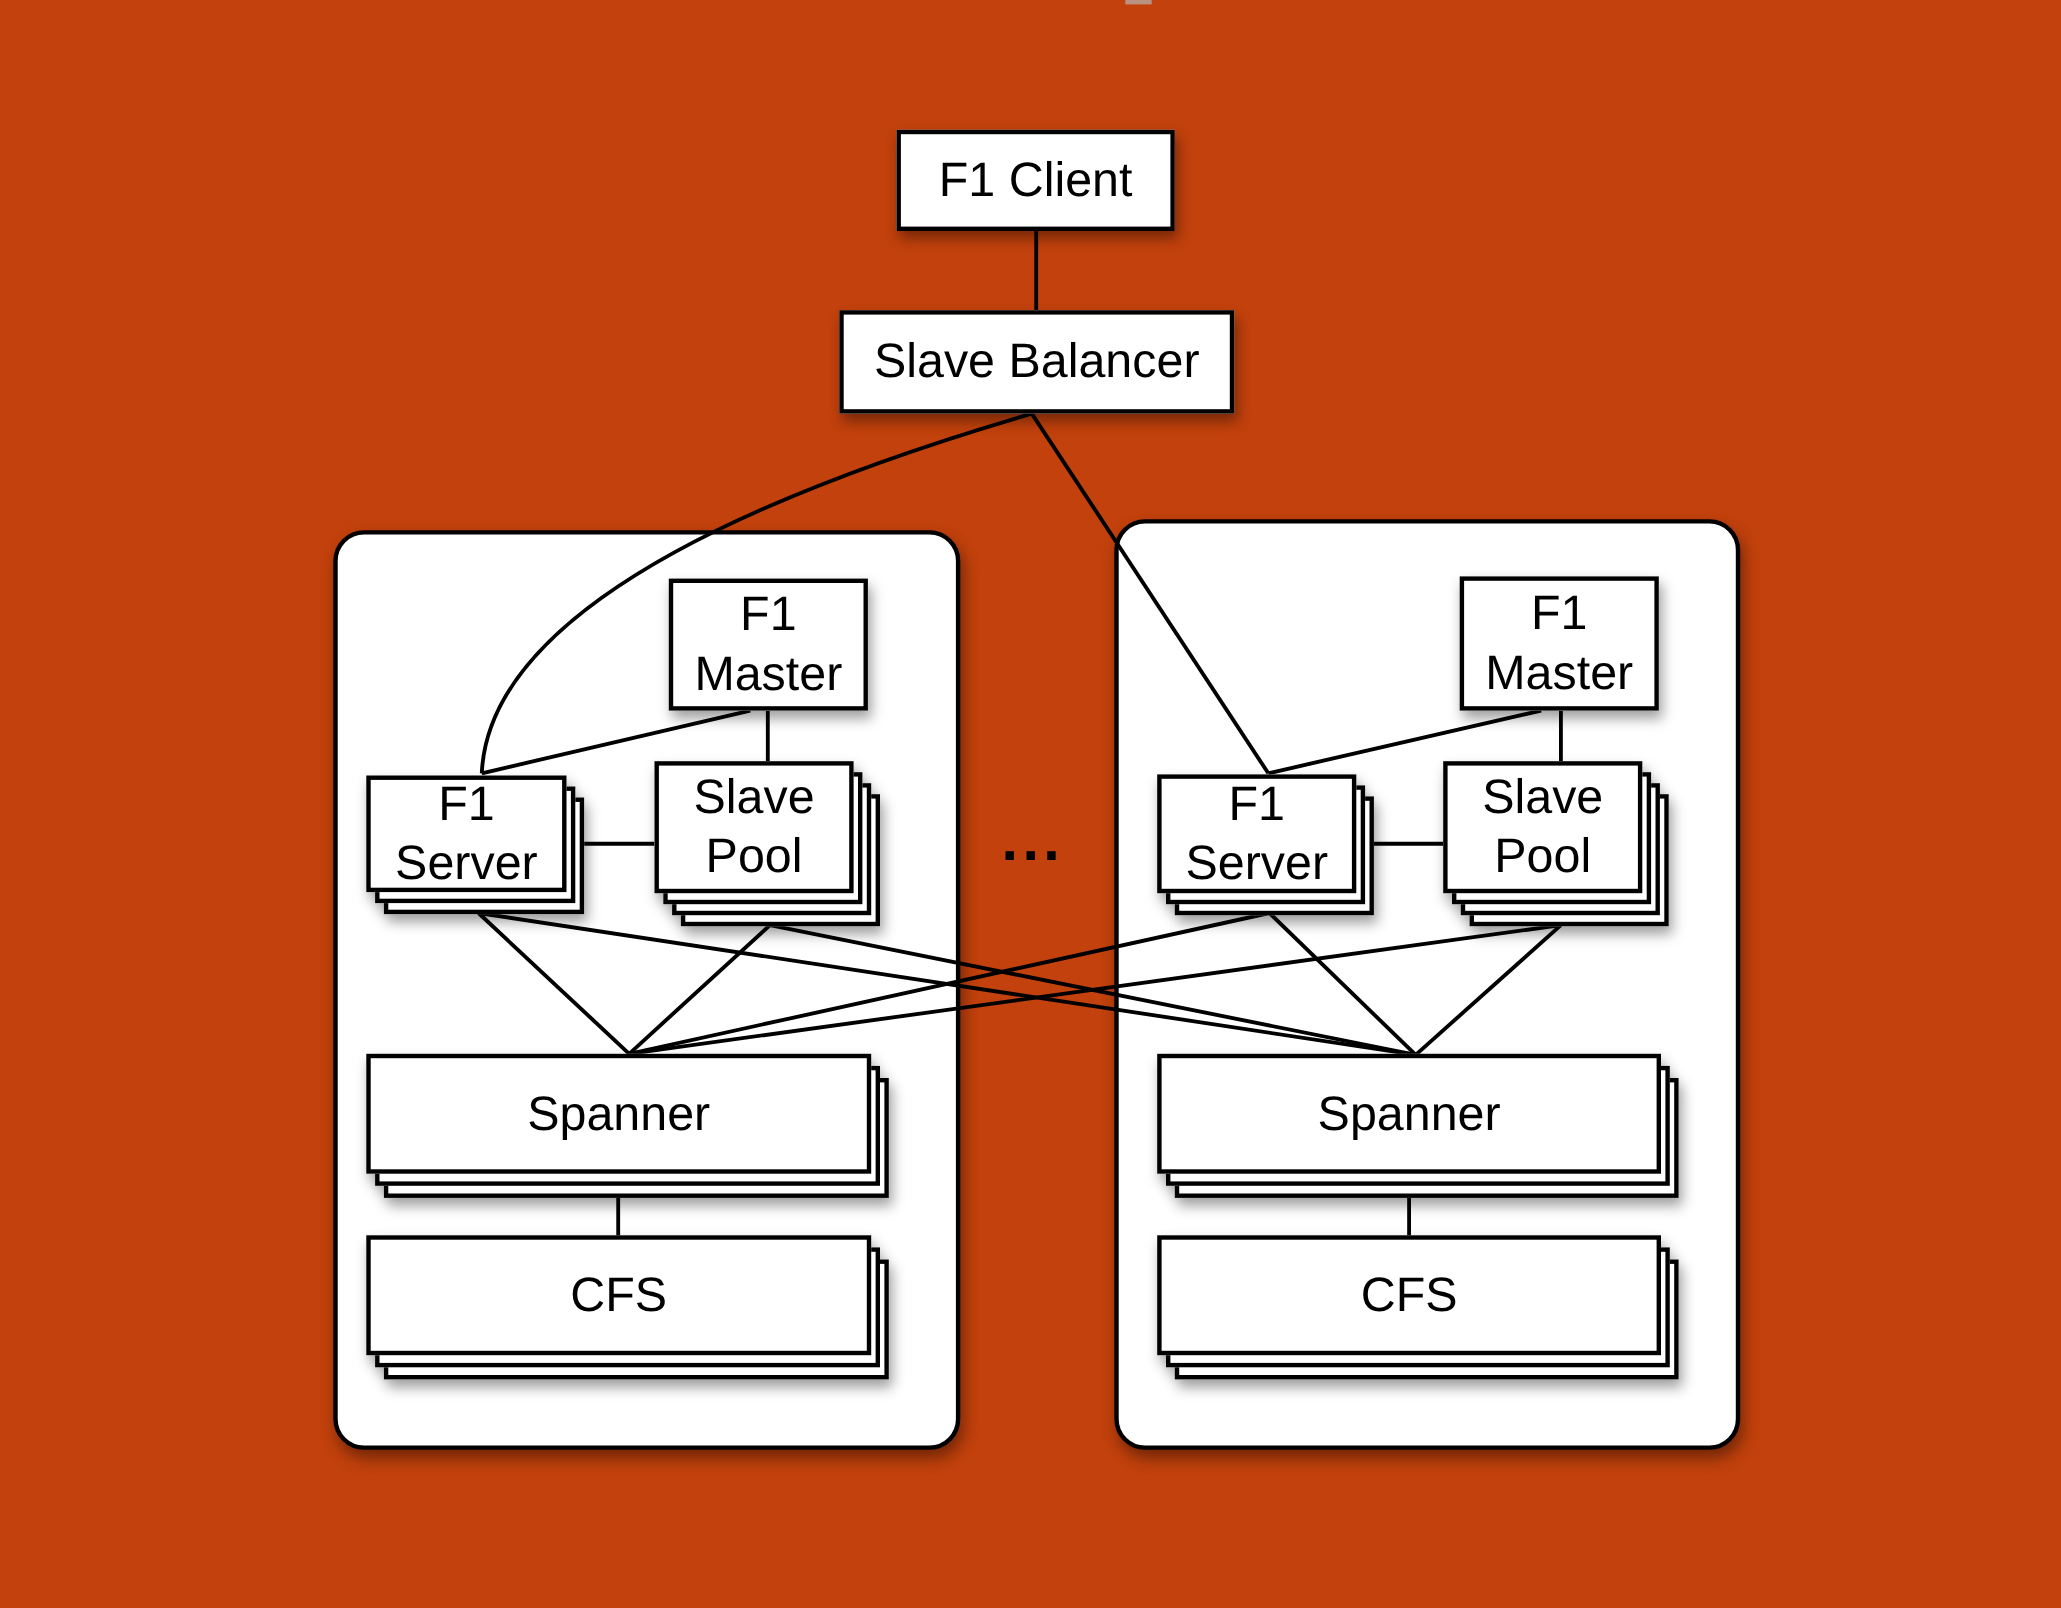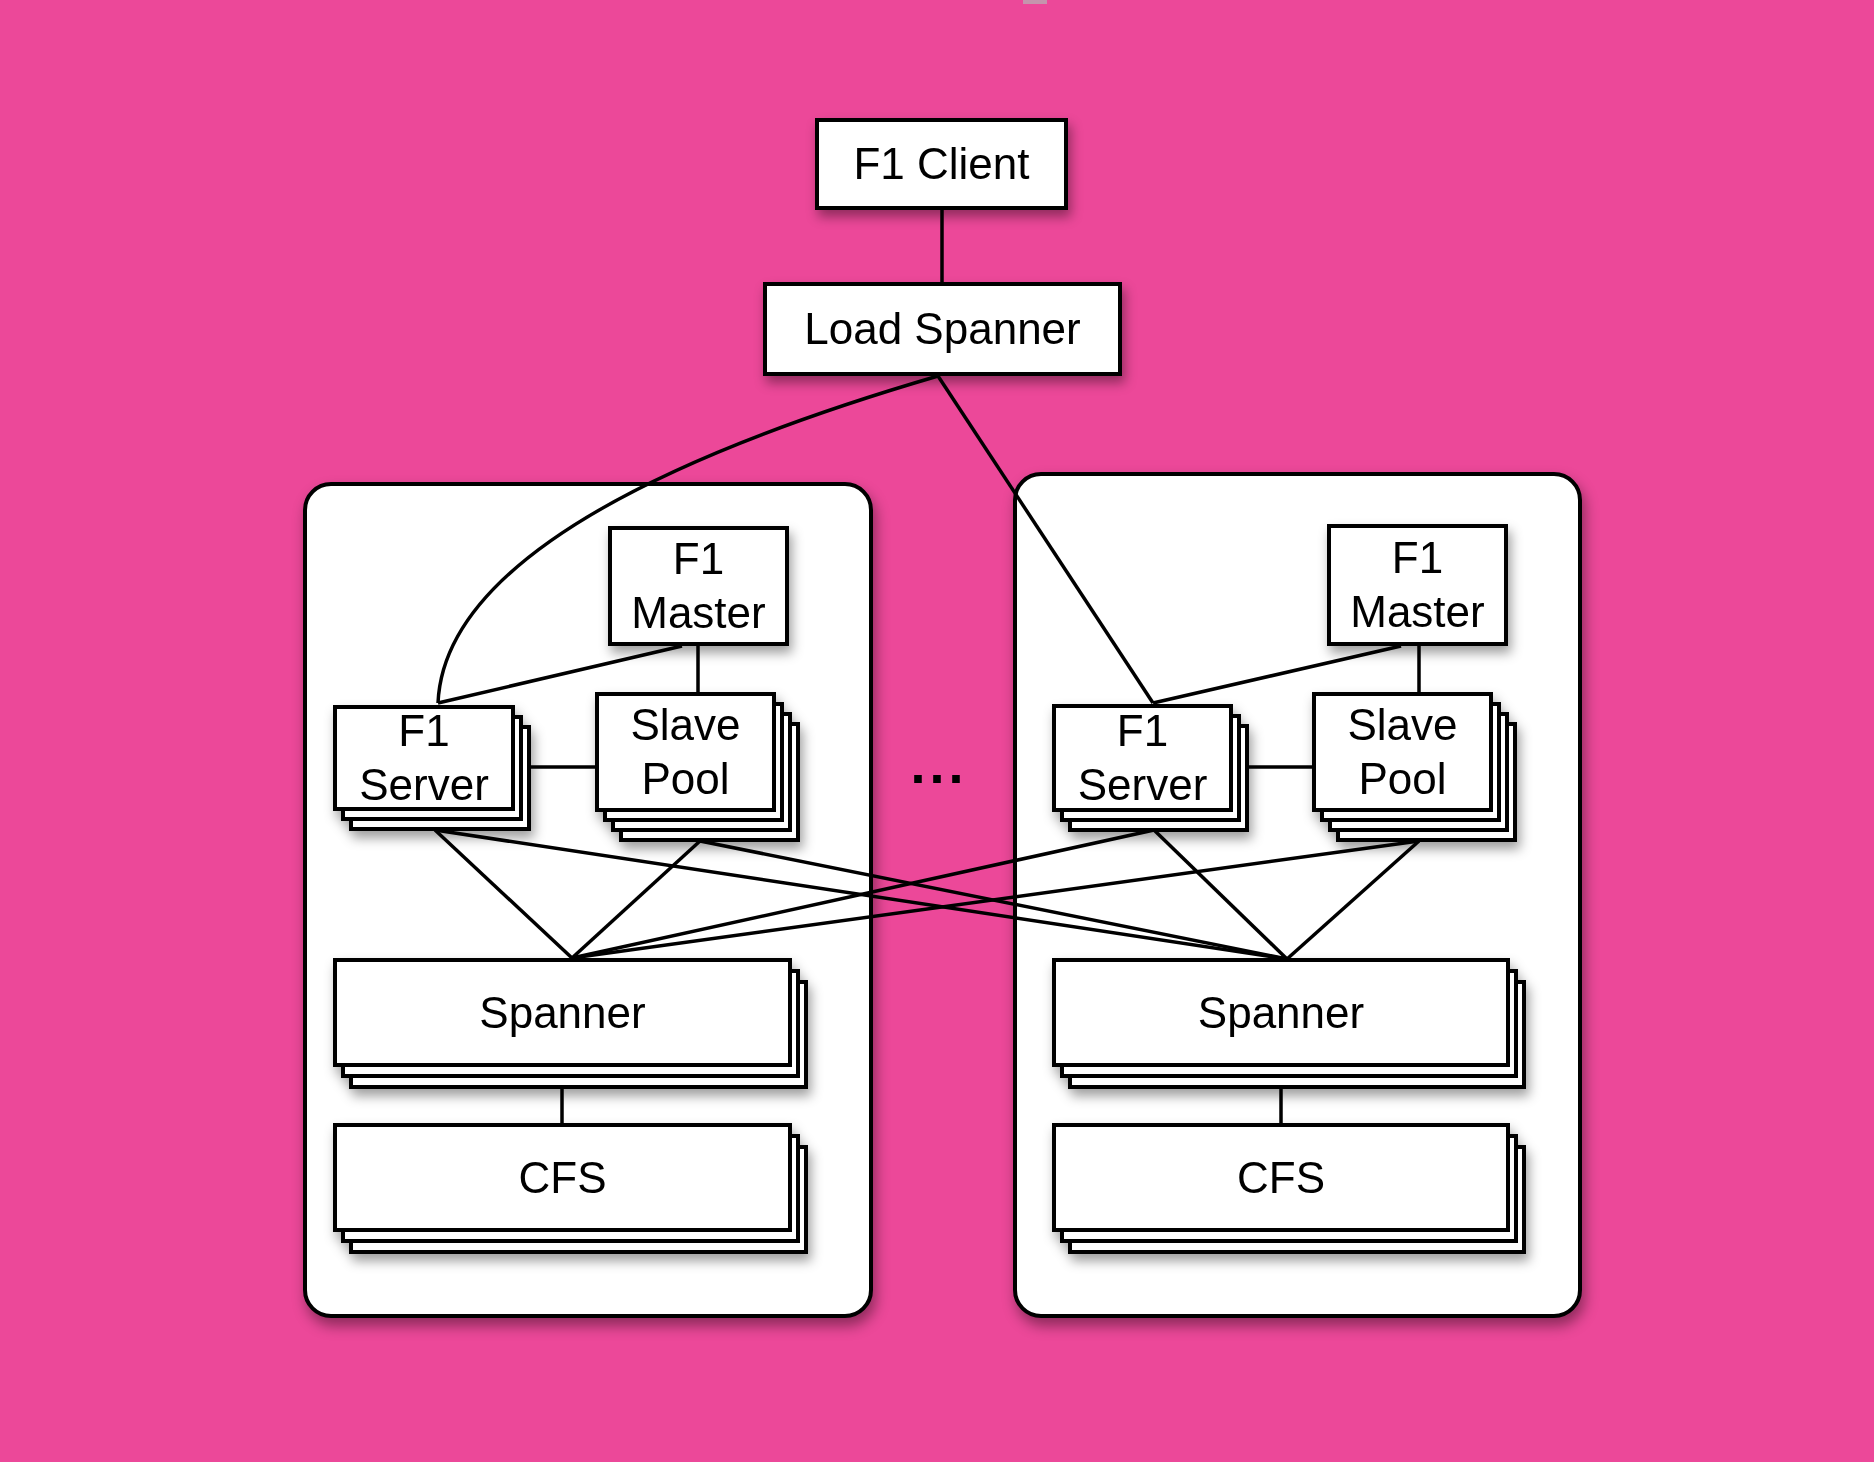--- a/index.html
+++ b/index.html
@@ -1,19 +1,19 @@
 <!DOCTYPE html>
 <html><head>
 <meta charset="utf-8">
 <style>
   html,body{margin:0;padding:0;background:#fff;}
   .canvas{
     position:relative;
     width:1874px;height:1462px;
-    background:#ec4899;
+    background:#c2410c;
     font-family:"Liberation Sans",sans-serif;
     color:#000;
     overflow:hidden;
   }
   
   .dc{
     position:absolute;
     background:#fff;
     border:4px solid #000;
     border-radius:28px;
@@ -85,21 +85,21 @@
     <path d="M700,841 L1287,959"></path>
     <path d="M1154,830 L572,958"></path>
     <path d="M1419,841 L572,958"></path>
   </svg>
 
   <div class="node" style="left:815px;top:118px;width:253px;height:92px;">
     <div class="face">F1 Client</div>
   </div>
 
   <div class="node" style="left:763px;top:282px;width:359px;height:94px;">
-    <div class="face">Load Spanner</div>
+    <div class="face">Slave Balancer</div>
   </div>
 
   <div class="dots" style="left:879px;top:733px;width:120px;">...</div>
 
   <div class="node" style="left:608px;top:526px;width:181px;height:120px;">
     <div class="face">F1 Master</div>
   </div>
 
   <div class="node" style="left:333px;top:705px;width:182px;height:106px;">
     <div class="layer" style="left:16px;top:20px;width:100%;height:100%;"></div>

